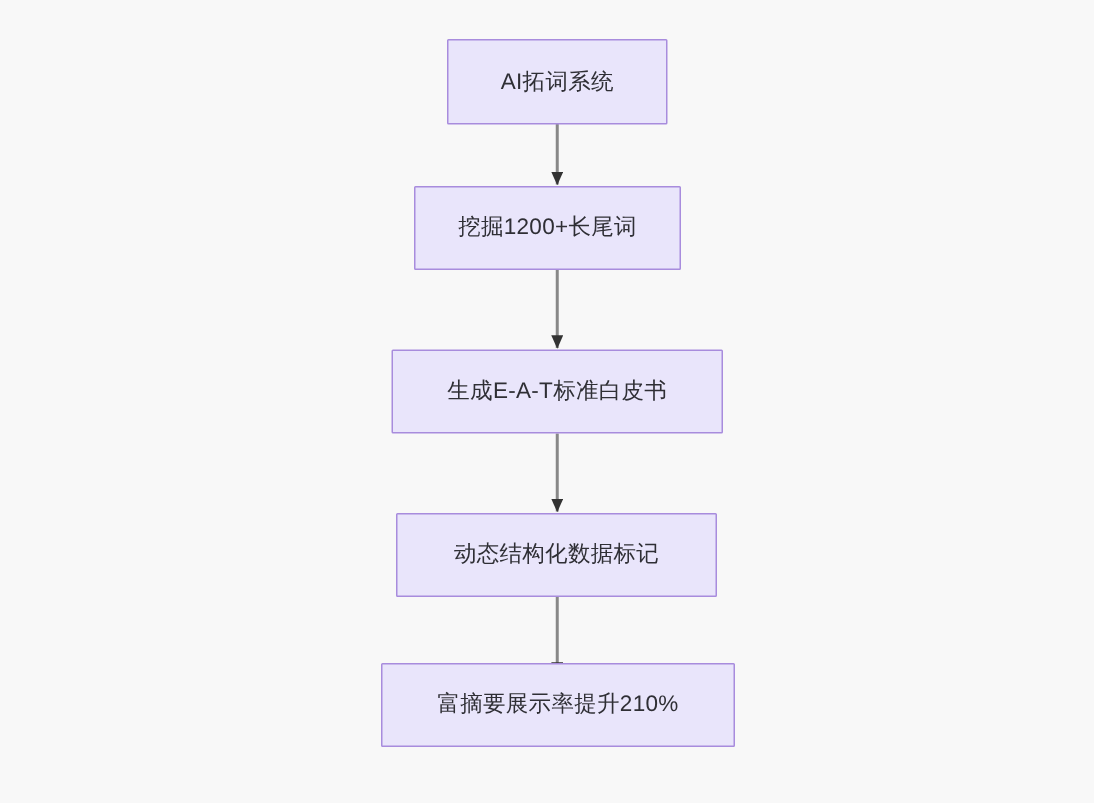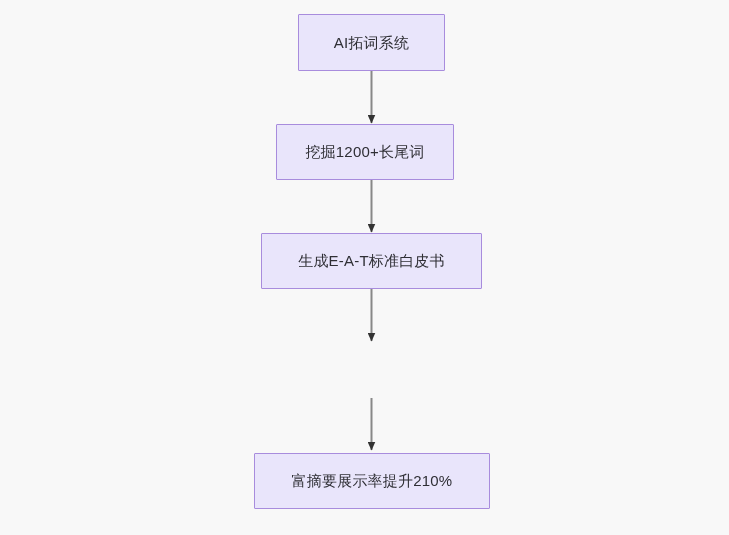--- a/index.html
+++ b/index.html
@@ -44,25 +44,25 @@
   }
   .node-label {
     font-size: 15px;
     line-height: 1.2;
     color: #2f2f35;
     white-space: nowrap;
     letter-spacing: 0.2px;
   }
 
   
-  #node-0 { left: 298px; top: 14px;  width: 147px; height: 57px; }
+  #node-0 { left: 298px; top: 26px;  width: 147px; height: 57px; }
   #node-1 { left: 276px; top: 124px; width: 178px; height: 56px; }
   #node-2 { left: 261px; top: 233px; width: 221px; height: 56px; }
   #node-3 { left: 264px; top: 342px; width: 214px; height: 56px; }
-  #node-4 { left: 254px; top: 453px; width: 236px; height: 56px; }
+  #node-4 { left: 254px; top: 442px; width: 236px; height: 56px; }
 </style>
 </head>
 <body>
 
 <div id="flow-canvas">
 
   <svg id="connector-layer" viewBox="0 0 729 535" width="729" height="535" xmlns="http://www.w3.org/2000/svg">
     <defs>
       <marker id="arrowhead" markerWidth="9" markerHeight="8" refX="8.5" refY="4" orient="auto" markerUnits="userSpaceOnUse">
         <path d="M0,0 L9,4 L0,8 z" fill="#333333"></path>
@@ -83,18 +83,21 @@
   </div>
 
   <div class="node" id="node-1">
     <span class="node-label">挖掘1200+长尾词</span>
   </div>
 
   <div class="node" id="node-2">
     <span class="node-label">生成E-A-T标准白皮书</span>
   </div>
 
+  <div class="node" id="node-3">
+    <span class="node-label">动态结构化数据标记</span>
+  </div>
 
   <div class="node" id="node-4">
     <span class="node-label">富摘要展示率提升210%</span>
   </div>
 
 </div>
 
 </body></html>

